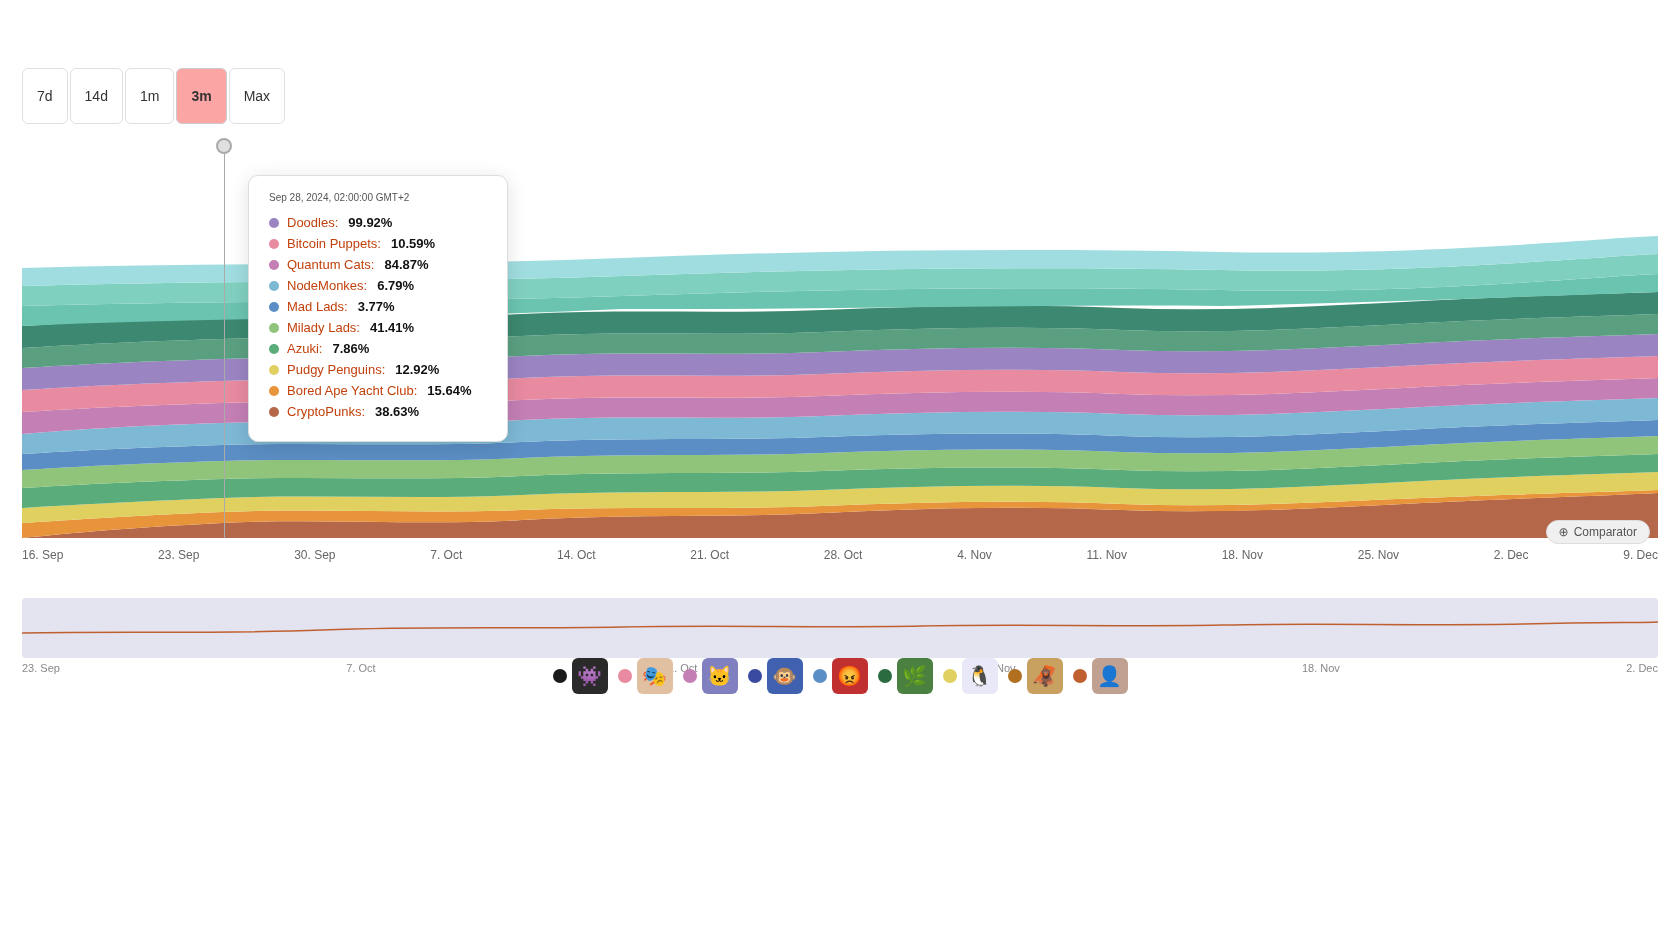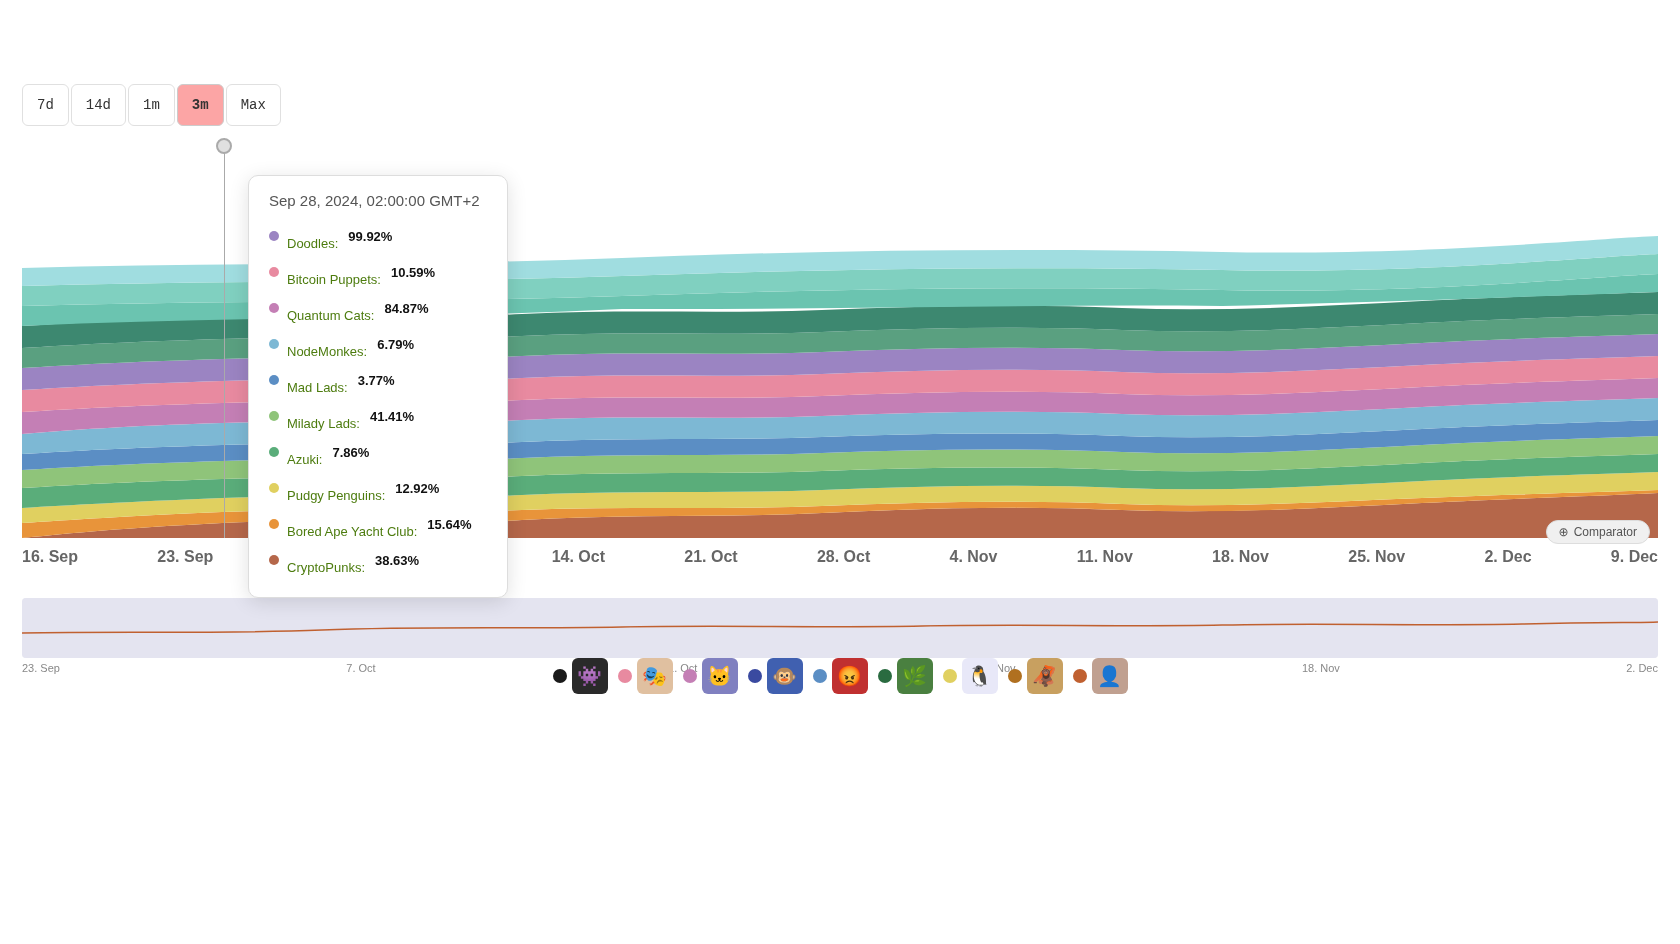--- a/index.html
+++ b/index.html
@@ -21,29 +21,28 @@
     
     .time-range-bar {
       position: absolute;
       top: 68px;
       left: 22px;
       display: flex;
       gap: 2px;
     }
 
     .time-btn {
-      padding: 12px 14px;
+      padding: 19px 14px;
       border-radius: 6px;
       border: 1px solid #e0e0e0;
       background: #fff;
       font-size: 14px;
       color: #333;
       cursor: pointer;
-      font-family: Liberation Mono, monospace;
-      margin-top: 16px;
+      font-family: Liberation Sans, sans-serif;
     }
     .time-btn.active {
       background: #fca5a5;
       font-weight: 600;
       border-color: #ccc;
     }
 
     
     .chart-area {
       position: absolute;
@@ -62,23 +61,22 @@
     .x-axis-labels {
       position: absolute;
       top: 548px;
       left: 22px;
       right: 22px;
       display: flex;
       justify-content: space-between;
     }
 
     .x-label {
-      font-size: 16px;
+      font-size: 12px;
       color: #666;
-      font-weight: bold;
     }
 
     
     .mini-nav {
       position: absolute;
       top: 598px;
       left: 22px;
       right: 22px;
       height: 60px;
       background: #f5f5f7;
@@ -151,21 +149,21 @@
       background: #fff;
       border: 1px solid #ddd;
       border-radius: 10px;
       padding: 16px 20px;
       min-width: 260px;
       box-shadow: 0 4px 20px rgba(0,0,0,0.12);
       z-index: 10;
     }
 
     .tooltip-time {
-      font-size: 15px;
+      font-size: 10px;
       color: #555;
       margin-bottom: 12px;
       font-weight: 500;
     }
 
     .tooltip-row {
       display: flex;
       align-items: center;
       gap: 8px;
       margin-bottom: 6px;
@@ -173,22 +171,21 @@
     }
 
     .tooltip-dot {
       width: 10px;
       height: 10px;
       border-radius: 50%;
       flex-shrink: 0;
     }
 
     .tooltip-label {
-      color: #4d7c0f;
-      margin-top: 15px;
+      color: #c2410c;
     }
 
     .tooltip-value {
       font-weight: 700;
       color: #111;
       margin-left: 2px;
     }
 
     
     .cursor-line {

